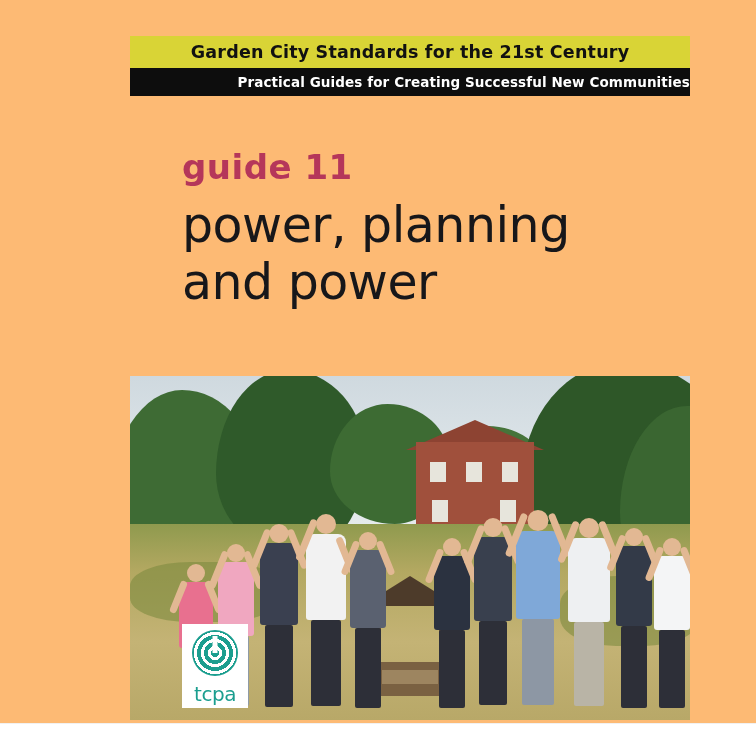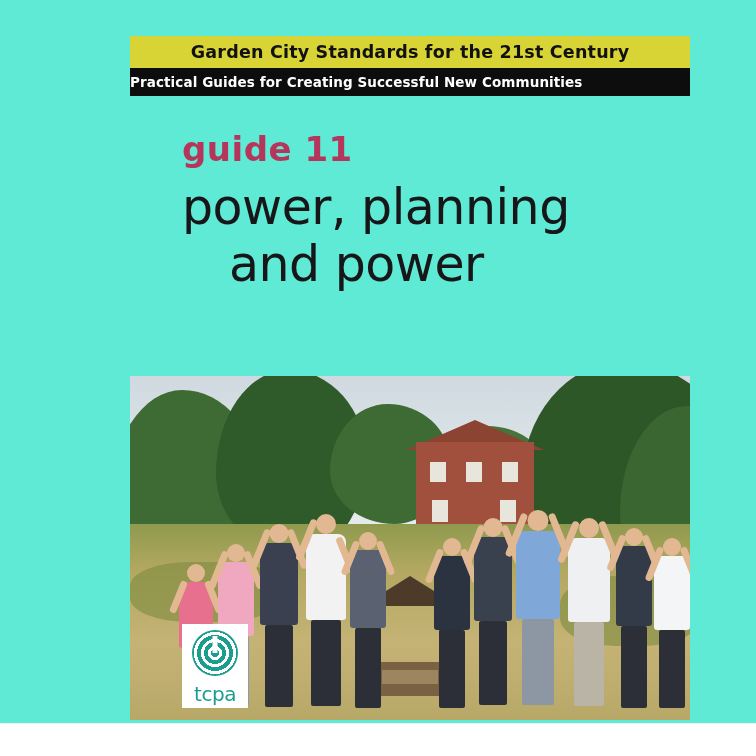--- a/index.html
+++ b/index.html
@@ -10,21 +10,21 @@
   body {
     width: 756px;
     height: 756px;
     overflow: hidden;
     font-family: "Liberation Sans", sans-serif;
   }
   .page {
     position: relative;
     width: 756px;
     height: 756px;
-    background: #5eead4;
+    background: #fdba74;
   }
 
   
   .banner {
     position: absolute;
     left: 130px;
     top: 36px;
     width: 560px;
   }
   .banner-top {
@@ -40,36 +40,36 @@
     font-size: 17.5px;
     color: #111111;
     letter-spacing: 0.2px;
     white-space: nowrap;
   }
   .banner-bottom {
     background: #0d0d0d;
     height: 28px;
     display: flex;
     align-items: center;
-    justify-content: flex-start;
+    justify-content: flex-end;
   }
   .banner-bottom-text {
     font-family: "DejaVu Sans", sans-serif;
     font-weight: bold;
     font-size: 13.5px;
     color: #ffffff;
     letter-spacing: 0.1px;
     white-space: nowrap;
   }
 
   
   .title-block {
     position: absolute;
     left: 182px;
-    top: 132px;
+    top: 150px;
     width: 520px;
   }
   .guide-number {
     font-family: "DejaVu Sans", sans-serif;
     font-size: 34px;
     font-weight: bold;
     color: #b5365a;
     letter-spacing: 0.5px;
     line-height: 1.0;
     margin: 0 0 14px 0;
@@ -78,21 +78,20 @@
     font-family: "DejaVu Sans", sans-serif;
     font-size: 49px;
     font-weight: normal;
     color: #17171a;
     line-height: 1.16;
     letter-spacing: -0.5px;
     margin: 0;
   }
   .guide-title .line2 {
     display: block;
-    margin-left: 47px;
   }
 
   
   .photo {
     position: absolute;
     left: 130px;
     top: 376px;
     width: 560px;
     height: 344px;
     overflow: hidden;

